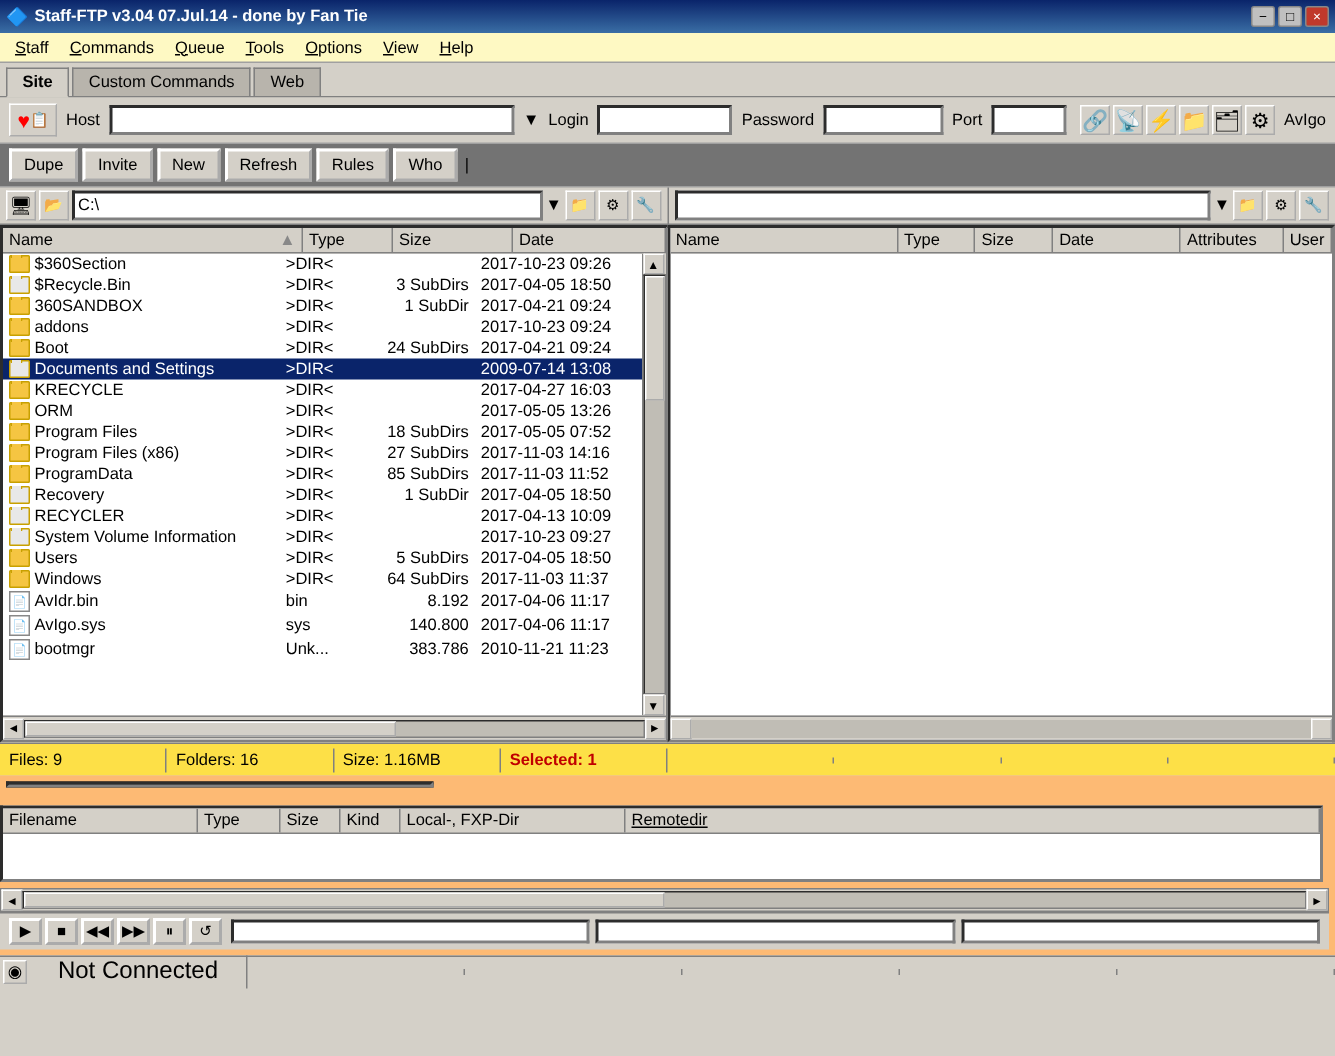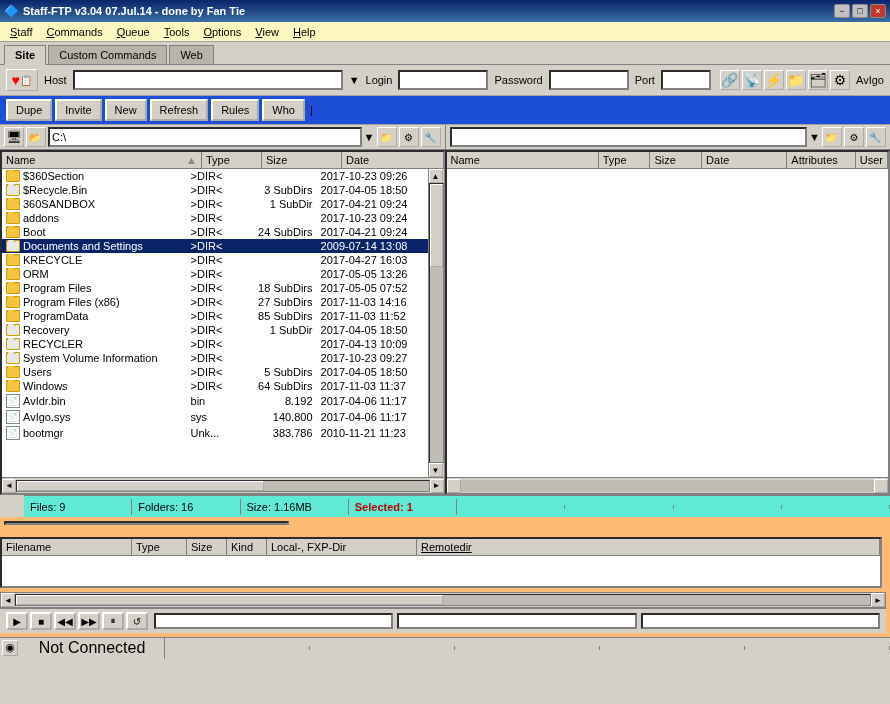--- a/index.html
+++ b/index.html
@@ -29,21 +29,21 @@
     .host-input { width: 270px; }
     .login-input { width: 90px; }
     .pass-input { width: 80px; }
     .port-input { width: 50px; }
     .heart-icon { width: 32px; height: 22px; background: #d4d0c8; border: 1px outset #fff; display: flex; align-items: center; justify-content: center; font-size: 14px; cursor: pointer; }
     .heart-red { color: red; }
     .toolbar-right { display: flex; align-items: center; gap: 2px; margin-left: auto; }
     .auto-label { font-size: 11px; margin-left: 4px; }
 
     
-    .btn-toolbar { background: #1d4ed8; padding: 3px 6px; display: flex; align-items: center; gap: 3px; border-bottom: 1px solid #a0a0a0; }
+    .btn-toolbar { background: #737373; padding: 3px 6px; display: flex; align-items: center; gap: 3px; border-bottom: 1px solid #a0a0a0; }
     .btn { height: 22px; padding: 0 8px; border: 2px outset #fff; background: #d4d0c8; font-size: 11px; cursor: pointer; display: flex; align-items: center; }
     .path-icon-btn { width: 20px; height: 20px; border: 1px outset #fff; background: #d4d0c8; display: flex; align-items: center; justify-content: center; font-size: 10px; cursor: pointer; }
 
     
     .main-panels { display: flex; height: 380px; }
     .panel { flex: 1; border: 2px inset #808080; overflow: hidden; display: flex; flex-direction: column; background: white; }
     .panel-left { border-right: 1px solid #808080; }
 
     
     .file-header { display: flex; background: #d4d0c8; border-bottom: 1px solid #808080; }
@@ -61,21 +61,21 @@
     .fc-date { width: 120px; }
 
     .folder-icon { display: inline-block; width: 14px; height: 12px; background: #f5c542; border: 1px solid #c8a000; border-radius: 1px; position: relative; }
     .folder-icon::before { content: ''; position: absolute; top: -3px; left: 0; width: 6px; height: 3px; background: #f5c542; border: 1px solid #c8a000; border-bottom: none; border-radius: 1px 1px 0 0; }
     .file-icon { display: inline-block; width: 14px; height: 14px; background: white; border: 1px solid #888; font-size: 8px; display: flex; align-items: center; justify-content: center; }
     .sys-folder { background: #e8e8e8; }
     .sys-folder::before { background: #e8e8e8; }
     .scroll-btn { width: 14px; height: 14px; border: 1px outset #fff; background: #d4d0c8; display: flex; align-items: center; justify-content: center; font-size: 8px; cursor: pointer; }
 
     
-    .status-bar { display: flex; background: #5eead4; border-top: 1px solid #808080; height: 22px; align-items: center; margin-left: 24px; }
+    .status-bar { display: flex; background: #fde047; border-top: 1px solid #808080; height: 22px; align-items: center; }
     .status-cell { flex: 1; padding: 2px 6px; font-size: 11px; border-right: 1px solid #808080; }
     .status-cell.selected { color: #c00000; font-weight: bold; }
 
     
     .dual-path { display: flex; }
     .dual-path > div { flex: 1; }
 
     
     .bottom-section { display: flex; height: 120px; background: #fdba74; flex-direction: column; }
     .log-panel { width: 285px; background: #000; border: 2px inset #808080; margin: 4px; }

